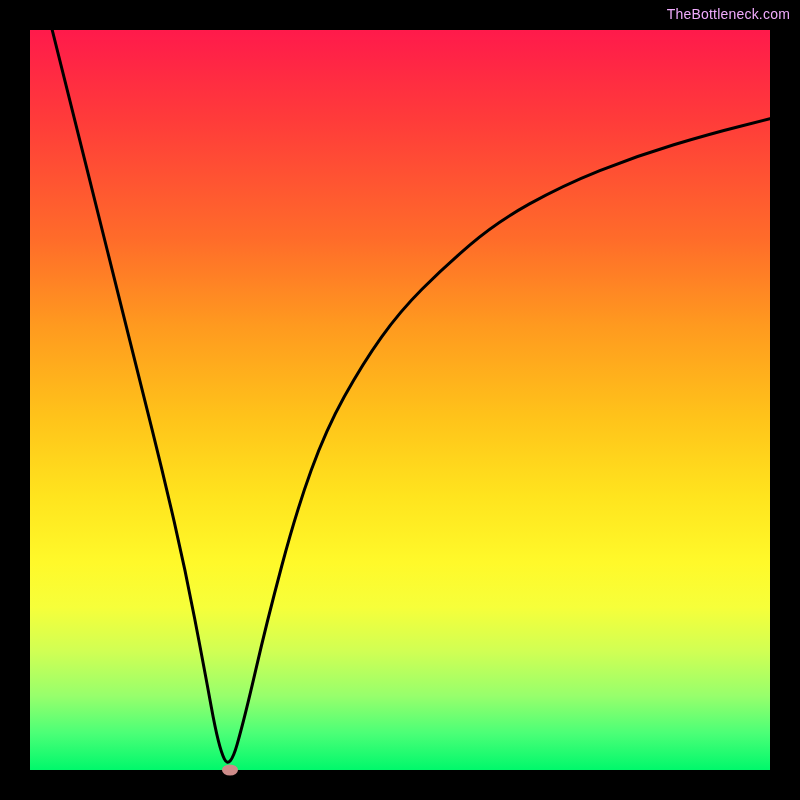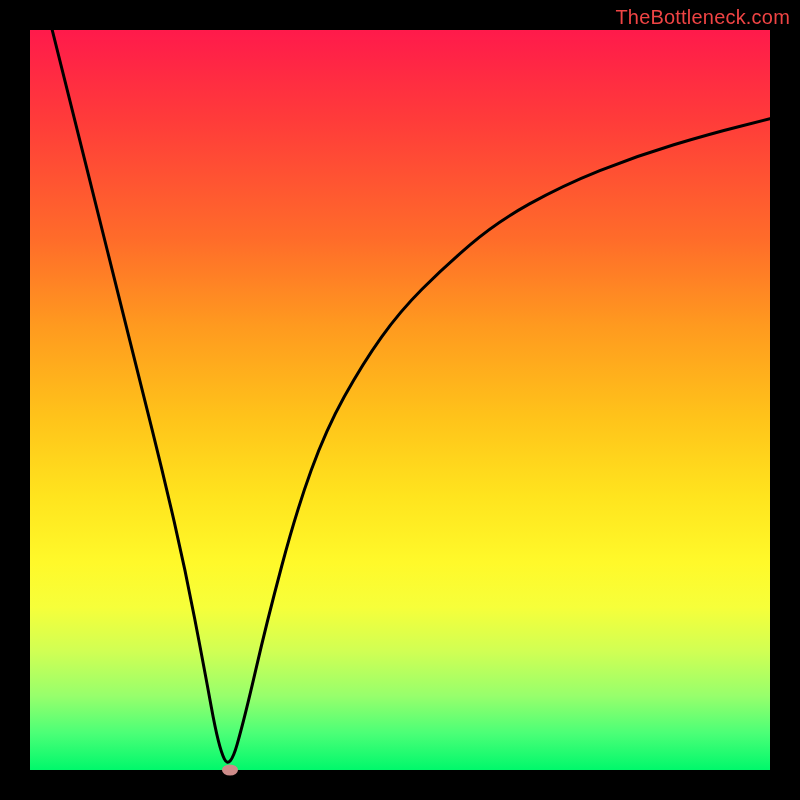--- a/index.html
+++ b/index.html
@@ -44,22 +44,22 @@
     left: 0;
     top: 0;
     width: 740px;
     height: 740px;
     display: block;
   }
   .watermark {
     position: absolute;
     top: 6px;
     right: 10px;
-    color: #ef4444;
-    font-size: 20px;
+    color: #f0abfc;
+    font-size: 14px;
     letter-spacing: 0.2px;
     user-select: none;
   }
   .min-marker {
     position: absolute;
     width: 16px;
     height: 11px;
     background: #cd8b89;
     border-radius: 50%;
     transform: translate(-50%, -50%);

